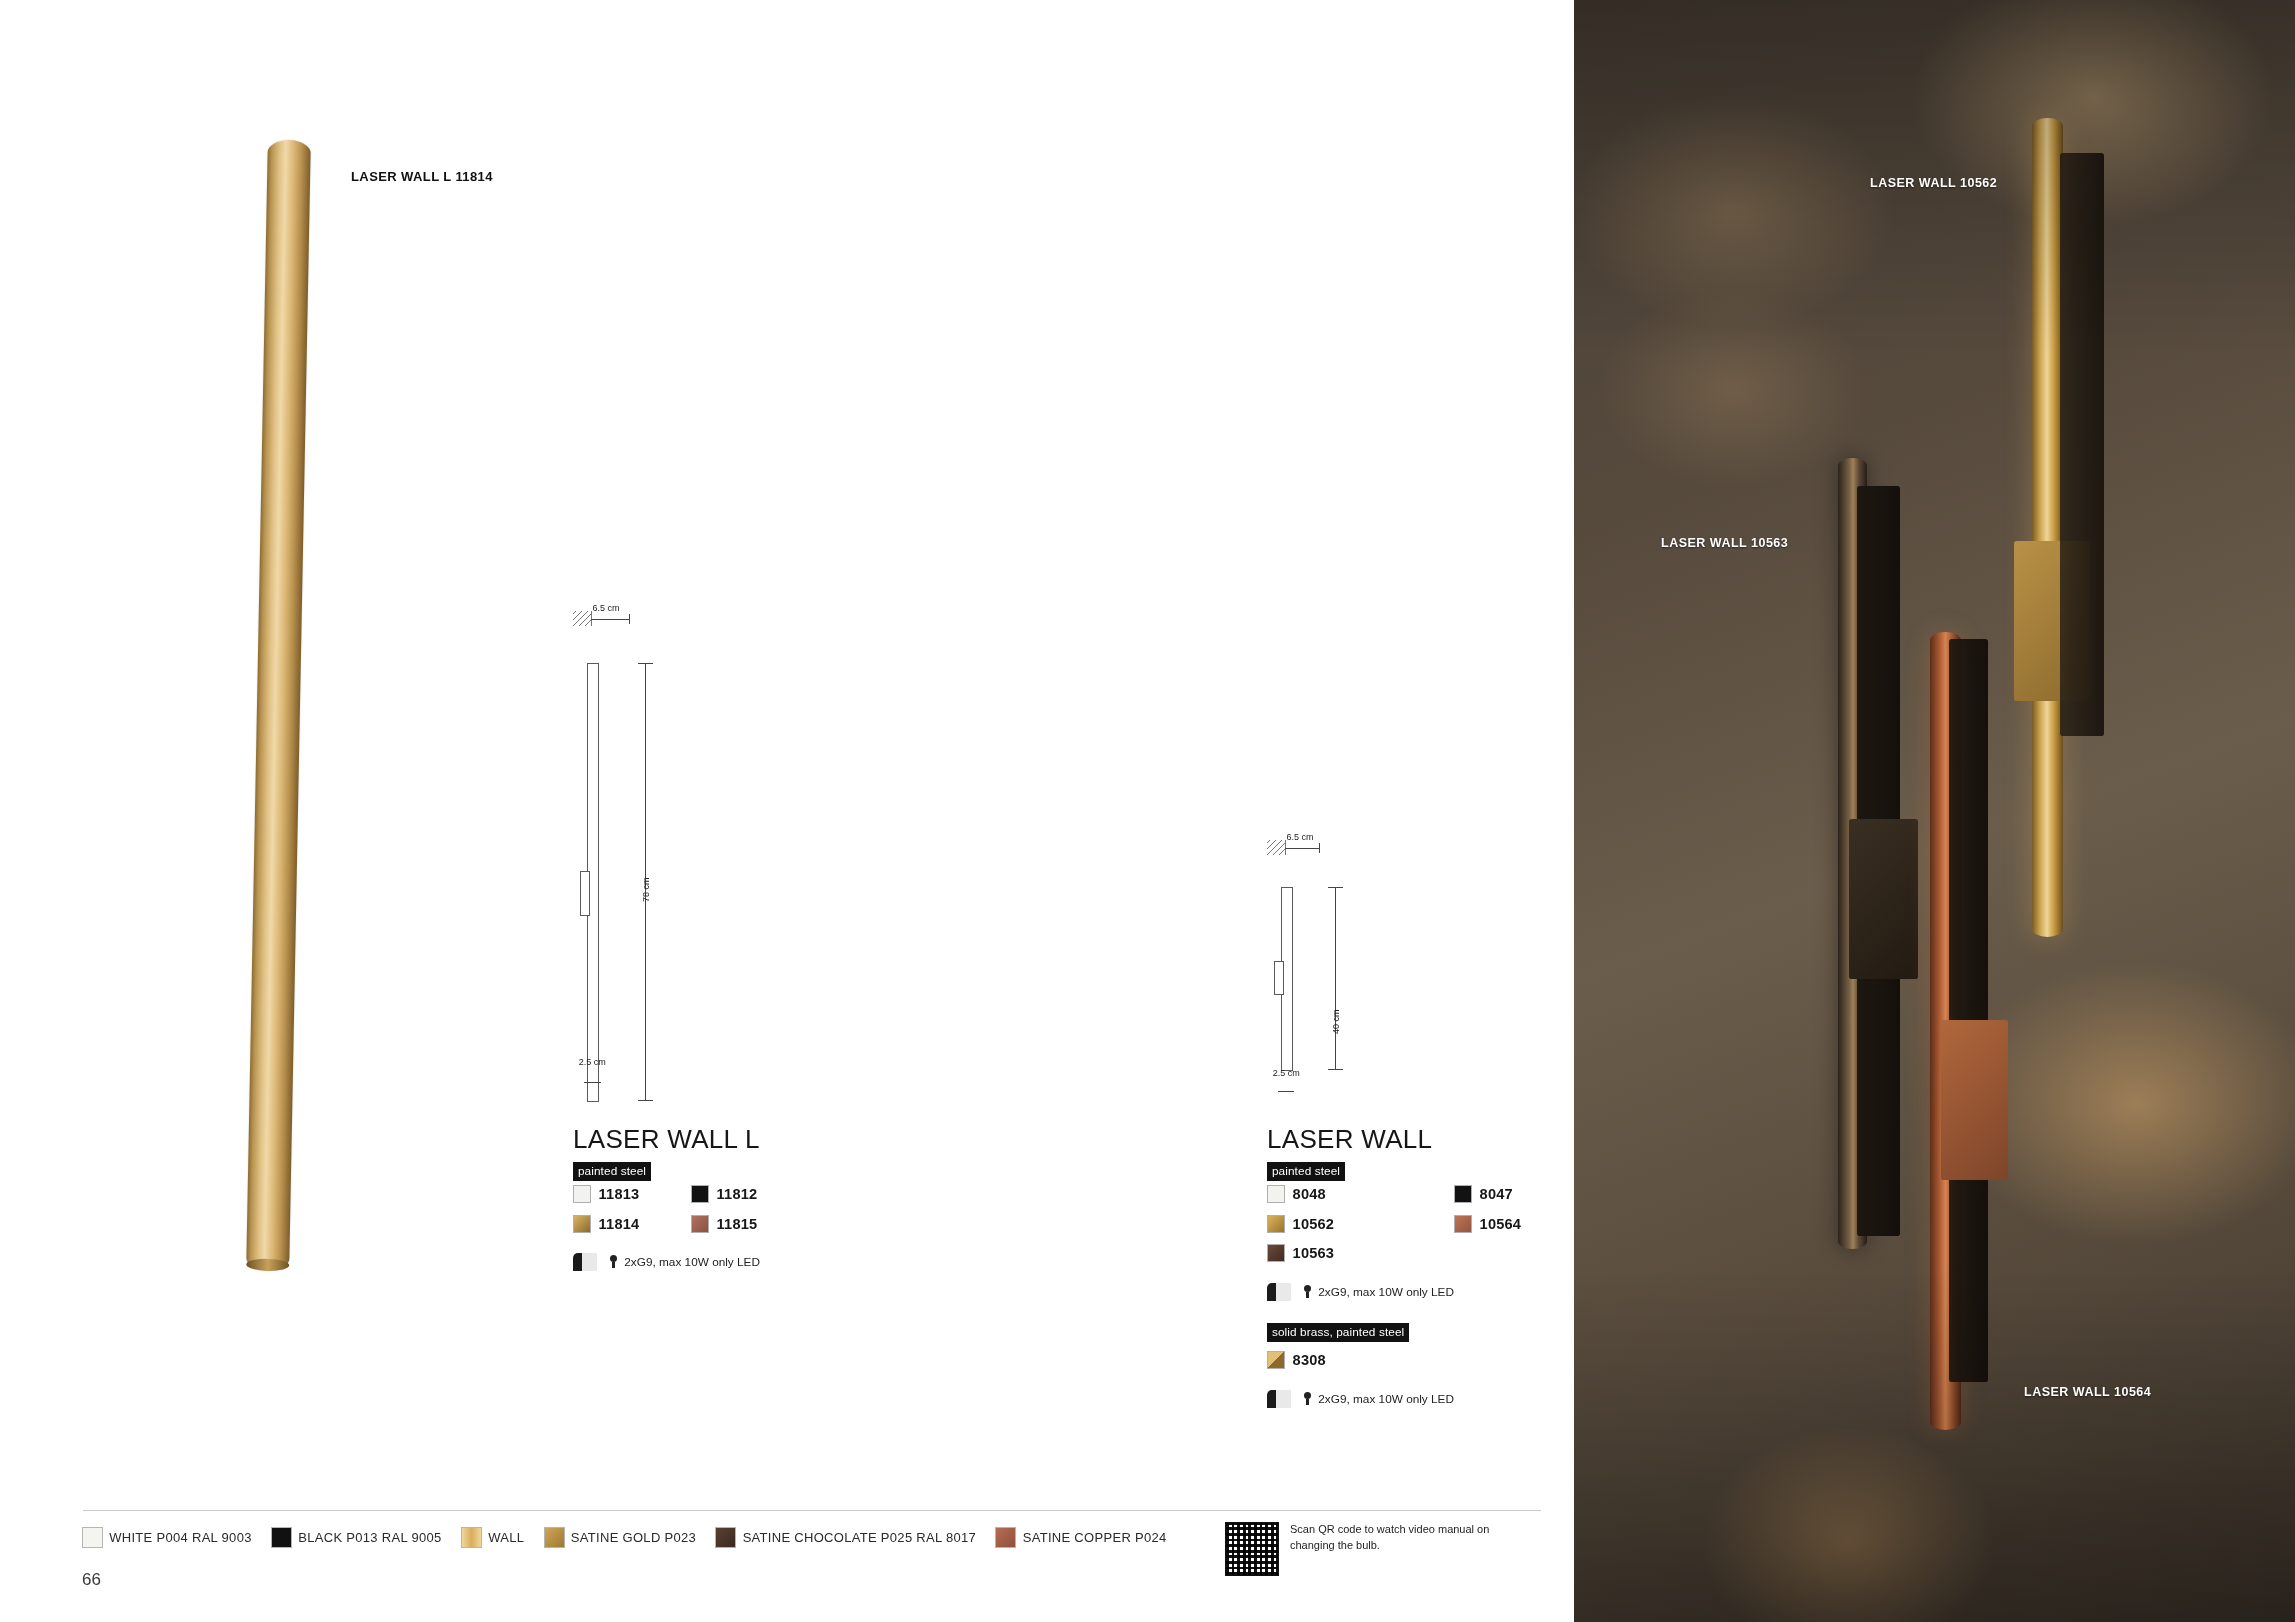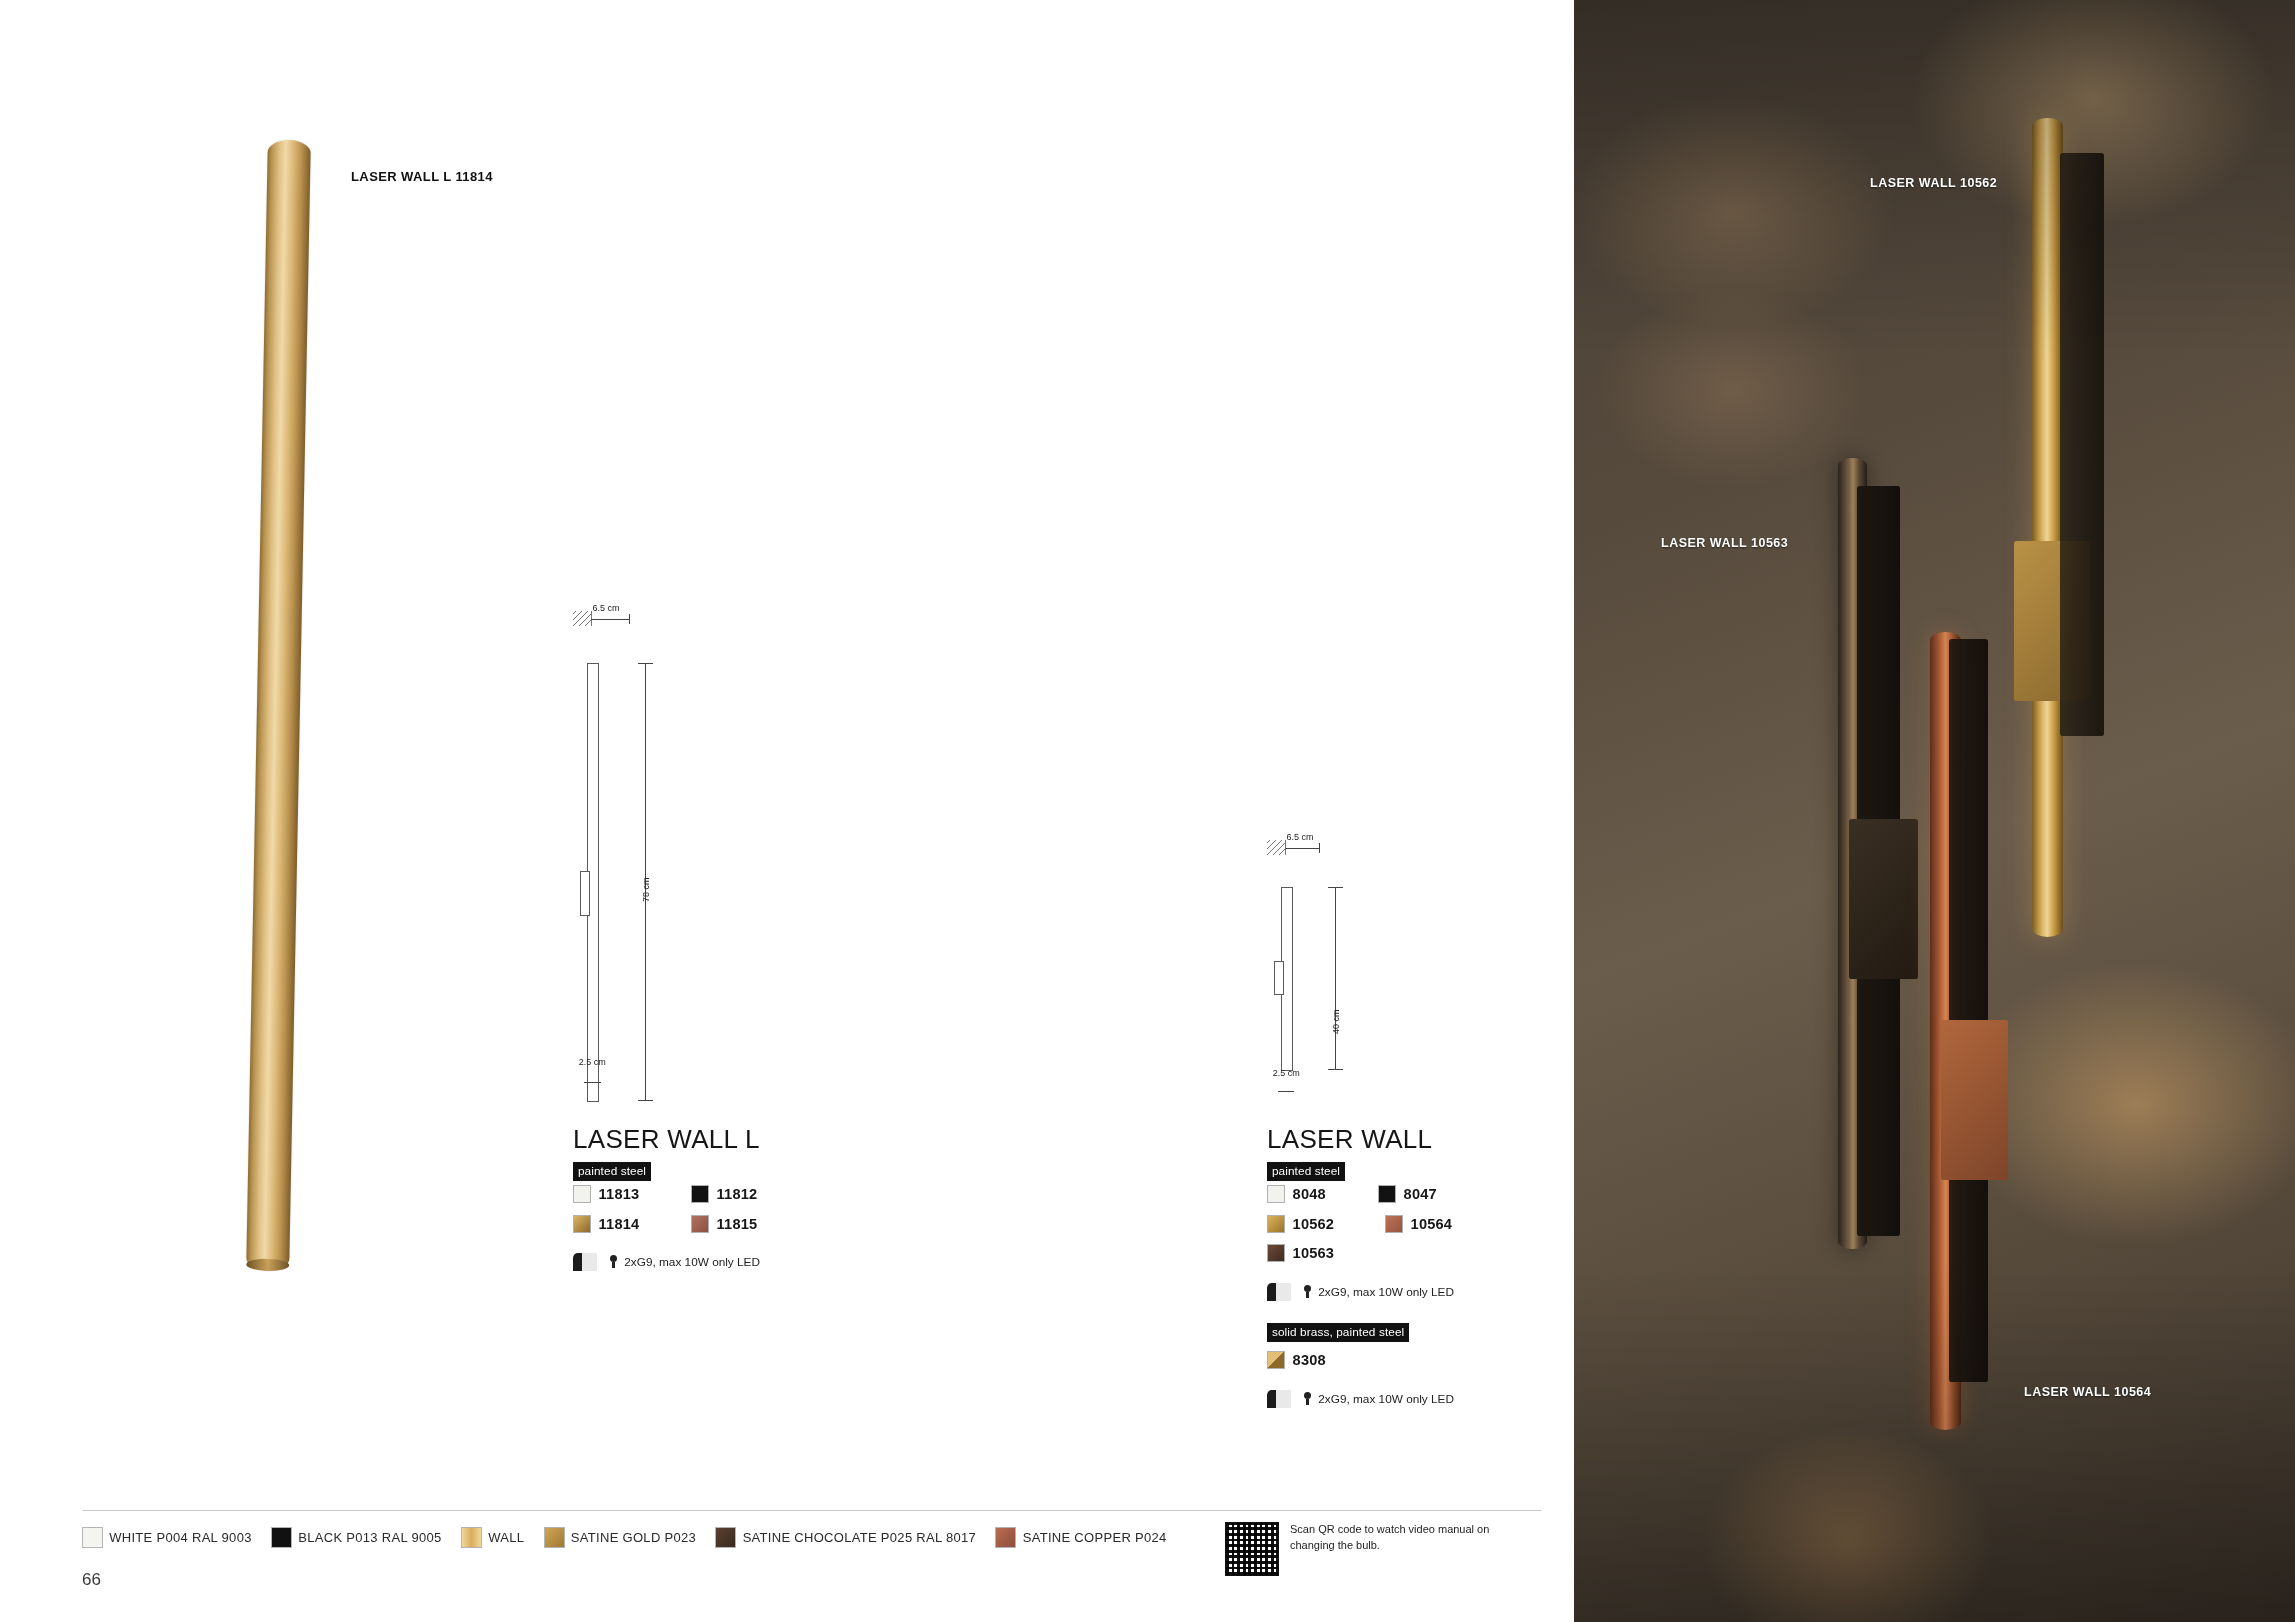--- a/index.html
+++ b/index.html
@@ -394,21 +394,21 @@
           <span class="pg-light"></span>
       </span>
       <span class="bulb-ico"></span>
       <span class="bulb-text">2xG9, max 10W only LED</span>
     </div>
   </div>
 
   <div class="product" style="left:1267px; top:1124px; width:430px;">
     <h2>LASER WALL</h2>
     <span class="material-tag">painted steel</span>
-    <div class="swatch-grid" style="width:298px;">
+    <div class="swatch-grid" style="width:298px;justify-content:space-between;">
       <div class="swatch-item" style="width:90px;">
         <span class="sw" style="background:#f2f2ef;"></span>
         <span class="sw-code">8048</span>
       </div>
       <div class="swatch-item" style="width:90px;">
         <span class="sw" style="background:#121212;"></span>
         <span class="sw-code">8047</span>
       </div>
       <div class="swatch-item" style="width:97px;">
         <span class="sw" style="background:linear-gradient(135deg,#dcb35f,#9a7327);"></span>

